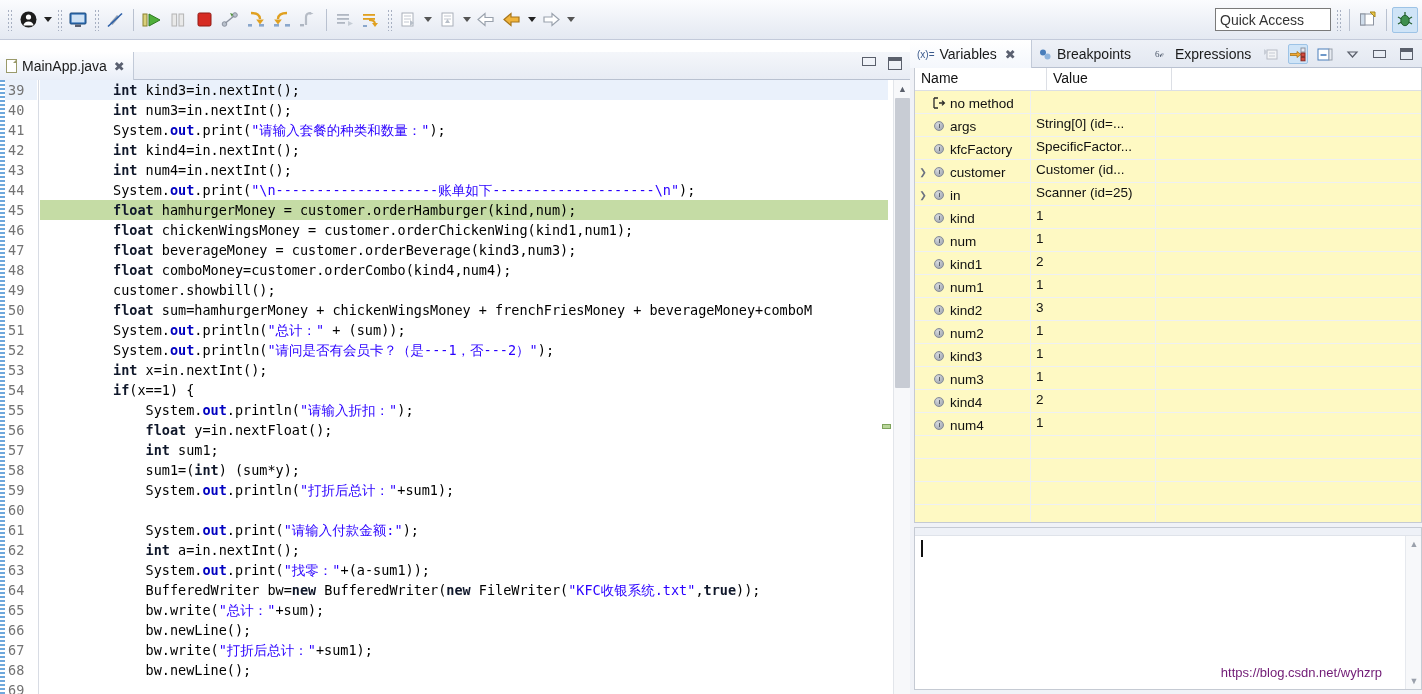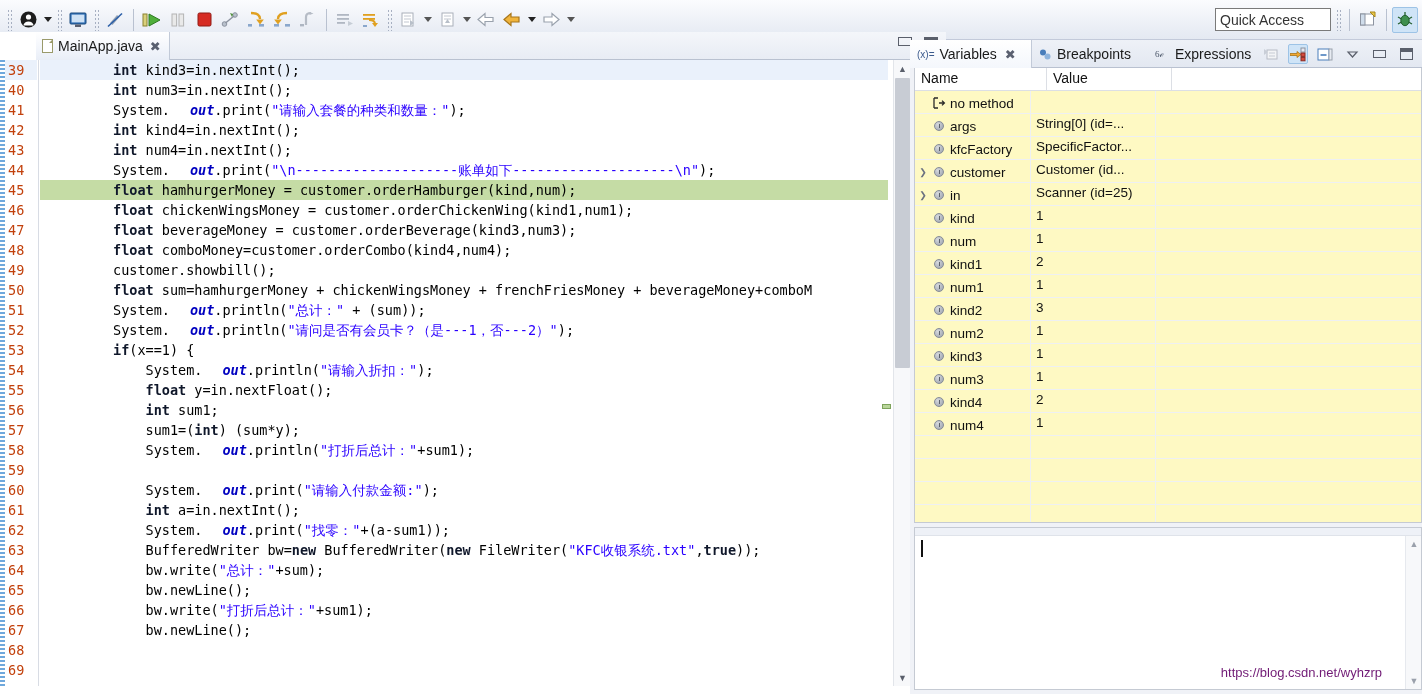--- a/index.html
+++ b/index.html
@@ -36,21 +36,21 @@
   .tb-arrow.dim i { border-top-color:#555; }
   .tb-spacer { flex: 1 1 auto; }
 
   .quick-access {
     height: 23px; width: 116px; border: 1px solid #7a7a7a; background: #ffffff;
     font-size: 14px; color: #333; display: flex; align-items: center;
     padding-left: 4px; margin-right: 2px; flex: 0 0 auto; margin-left: 12px;
   }
 
   
-  .editor-pane { position: absolute; left: 0; top: 32px; width: 910px; height: 642px; background: #fff; padding-left: 36px; }
+  .editor-pane { position: absolute; left: 0; top: 52px; width: 910px; height: 642px; background: #fff; }
 
   .tabbar {
     position: relative; height: 28px; width: 910px;
     background: linear-gradient(to bottom,#f4f6fa,#e8ecf4);
     border-bottom: 1px solid #b9c1d0;
   }
   .tab {
     position: absolute; left: 0; top: 0; height: 28px;
     display: flex; align-items: center; gap: 5px; padding: 0 8px 0 6px;
     background: linear-gradient(to bottom,#ffffff 0%, #f2f5fb 60%, #e9eef7 100%);
@@ -78,35 +78,35 @@
     background: repeating-linear-gradient(to bottom,#6fa8dc 0 2px, #ffffff 2px 4px);
   }
   .gutter { position: absolute; left: 5px; top: 0; width: 32px; height: 626px; }
   .gut-sep { position: absolute; left: 38px; top: 0; width: 1px; height: 626px; background: #d8dce4; }
 
   .lines { position: absolute; left: 40px; top: 0; right: 22px; height: 626px; }
 
   .ln {
     height: 20px; line-height: 20px;
     font-family: "DejaVu Sans Mono", monospace; font-size: 13.5px;
-    color: #c2410c; text-align: left; padding-left: 3px;
+    color: #737373; text-align: left; padding-left: 3px;
     white-space: nowrap;
   }
   .cl {
     height: 20px; line-height: 20px; white-space: pre;
     font-family: "DejaVu Sans Mono", monospace; font-size: 13.5px;
     color: #000; padding-left: 8px;
   }
   .cl.cur-exec { background: #c5dca5; }
   .ln.cur-line-n { background: #eaf1fb; }
   .cl.cur-line { background: #eaf1fb; }
 
   .kw  { color: #0f172a; font-weight: bold; }
   .str { color: #2a00ff; }
-  .fld { color: #0000c0; font-style: italic; font-weight: bold; margin-left: 20px; }
+  .fld { color: #0000c0; font-weight: bold; }
   .pln { color: #000; }
 
   .ed-scroll {
     position: absolute; right: 0; top: 0; width: 17px; height: 626px;
     background: #f7f8fa; border-left: 1px solid #e2e5ea;
   }
   .ed-scroll .up, .ed-scroll .dn {
     position: absolute; left: 0; width: 17px; height: 17px;
     display: flex; align-items: center; justify-content: center; color: #5a5f6b; font-size: 9px;
   }
@@ -404,20 +404,21 @@
           <div class="cl"><span class="pln">        </span><span class="kw">int</span><span class="pln"> num4=in.nextInt();</span></div>
           <div class="cl"><span class="pln">        System.</span><span class="fld">out</span><span class="pln">.print(</span><span class="str">"\n--------------------账单如下--------------------\n"</span><span class="pln">);</span></div>
           <div class="cl cur-exec"><span class="pln">        </span><span class="kw">float</span><span class="pln"> hamhurgerMoney = customer.orderHamburger(kind,num);</span></div>
           <div class="cl"><span class="pln">        </span><span class="kw">float</span><span class="pln"> chickenWingsMoney = customer.orderChickenWing(kind1,num1);</span></div>
           <div class="cl"><span class="pln">        </span><span class="kw">float</span><span class="pln"> beverageMoney = customer.orderBeverage(kind3,num3);</span></div>
           <div class="cl"><span class="pln">        </span><span class="kw">float</span><span class="pln"> comboMoney=customer.orderCombo(kind4,num4);</span></div>
           <div class="cl"><span class="pln">        customer.showbill();</span></div>
           <div class="cl"><span class="pln">        </span><span class="kw">float</span><span class="pln"> sum=hamhurgerMoney + chickenWingsMoney + frenchFriesMoney + beverageMoney+comboM</span></div>
           <div class="cl"><span class="pln">        System.</span><span class="fld">out</span><span class="pln">.println(</span><span class="str">"总计："</span><span class="pln"> + (sum));</span></div>
           <div class="cl"><span class="pln">        System.</span><span class="fld">out</span><span class="pln">.println(</span><span class="str">"请问是否有会员卡？（是---1，否---2）"</span><span class="pln">);</span></div>
+          <div class="cl"><span class="pln">        </span><span class="kw">int</span><span class="pln"> x=in.nextInt();</span></div>
           <div class="cl"><span class="pln">        </span><span class="kw">if</span><span class="pln">(x==1) {</span></div>
           <div class="cl"><span class="pln">            System.</span><span class="fld">out</span><span class="pln">.println(</span><span class="str">"请输入折扣："</span><span class="pln">);</span></div>
           <div class="cl"><span class="pln">            </span><span class="kw">float</span><span class="pln"> y=in.nextFloat();</span></div>
           <div class="cl"><span class="pln">            </span><span class="kw">int</span><span class="pln"> sum1;</span></div>
           <div class="cl"><span class="pln">            sum1=(</span><span class="kw">int</span><span class="pln">) (sum*y);</span></div>
           <div class="cl"><span class="pln">            System.</span><span class="fld">out</span><span class="pln">.println(</span><span class="str">"打折后总计："</span><span class="pln">+sum1);</span></div>
           <div class="cl"><span class="pln"></span></div>
           <div class="cl"><span class="pln">            System.</span><span class="fld">out</span><span class="pln">.print(</span><span class="str">"请输入付款金额:"</span><span class="pln">);</span></div>
           <div class="cl"><span class="pln">            </span><span class="kw">int</span><span class="pln"> a=in.nextInt();</span></div>
           <div class="cl"><span class="pln">            System.</span><span class="fld">out</span><span class="pln">.print(</span><span class="str">"找零："</span><span class="pln">+(a-sum1));</span></div>

